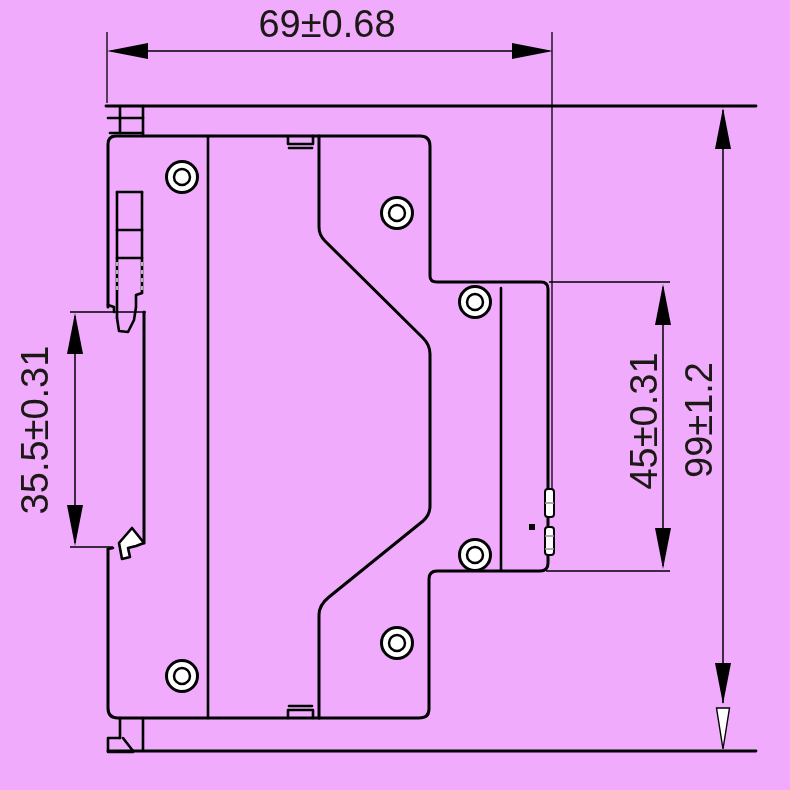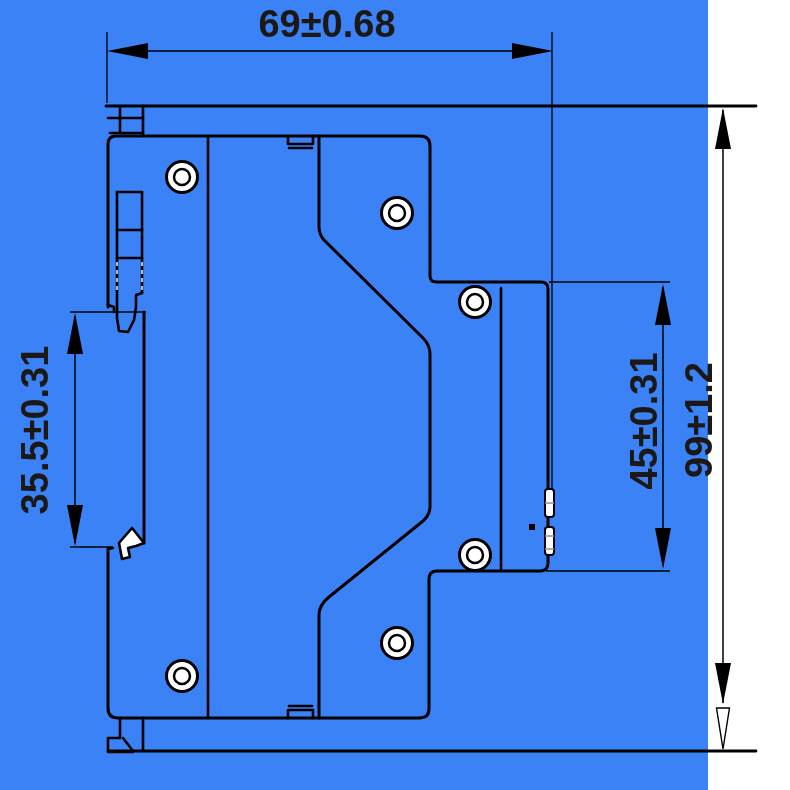--- a/index.html
+++ b/index.html
@@ -2,25 +2,24 @@
 <html><head>
 <meta charset="utf-8">
 <style>
   html, body {
     margin: 0;
     padding: 0;
     background: #ffffff;
   }
   .stage {
     position: relative;
-    width: 708px;
+    width: 790px;
     height: 790px;
-    background: #3b82f6;
+    background: #f0abfc;
     font-family: "Liberation Sans", "DejaVu Sans", sans-serif;
-    font-weight: bold;
   }
   svg { display: block; }
   .dim-text {
     font-family: "Liberation Sans", "DejaVu Sans", sans-serif;
     font-size: 38px;
     fill: #1c1816;
   }
   .outline   { stroke: #000; stroke-width: 3;   fill: none; stroke-linejoin: round; stroke-linecap: round; }
   .faceline  { stroke: #000; stroke-width: 2.6; fill: none; stroke-linecap: round; }
   .detail    { stroke: #000; stroke-width: 2.6; fill: none; stroke-linejoin: round; stroke-linecap: round; }

